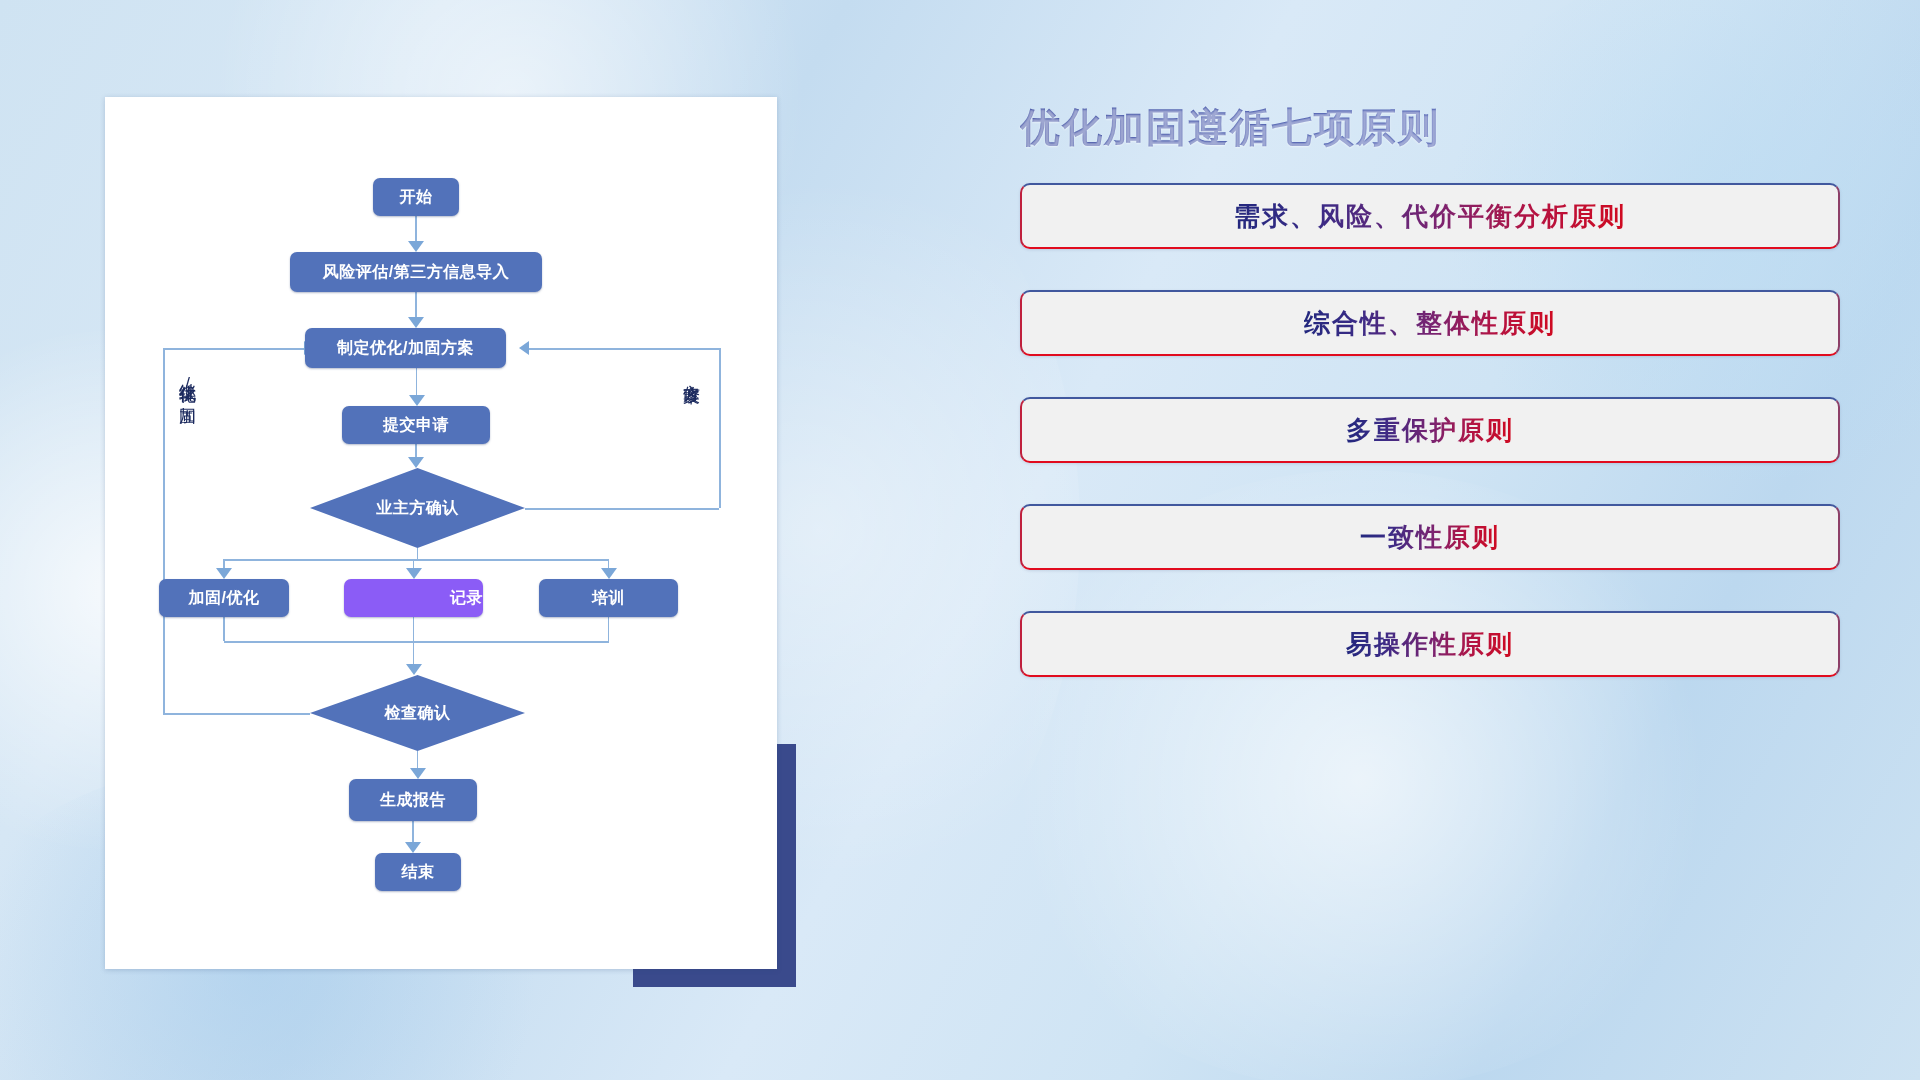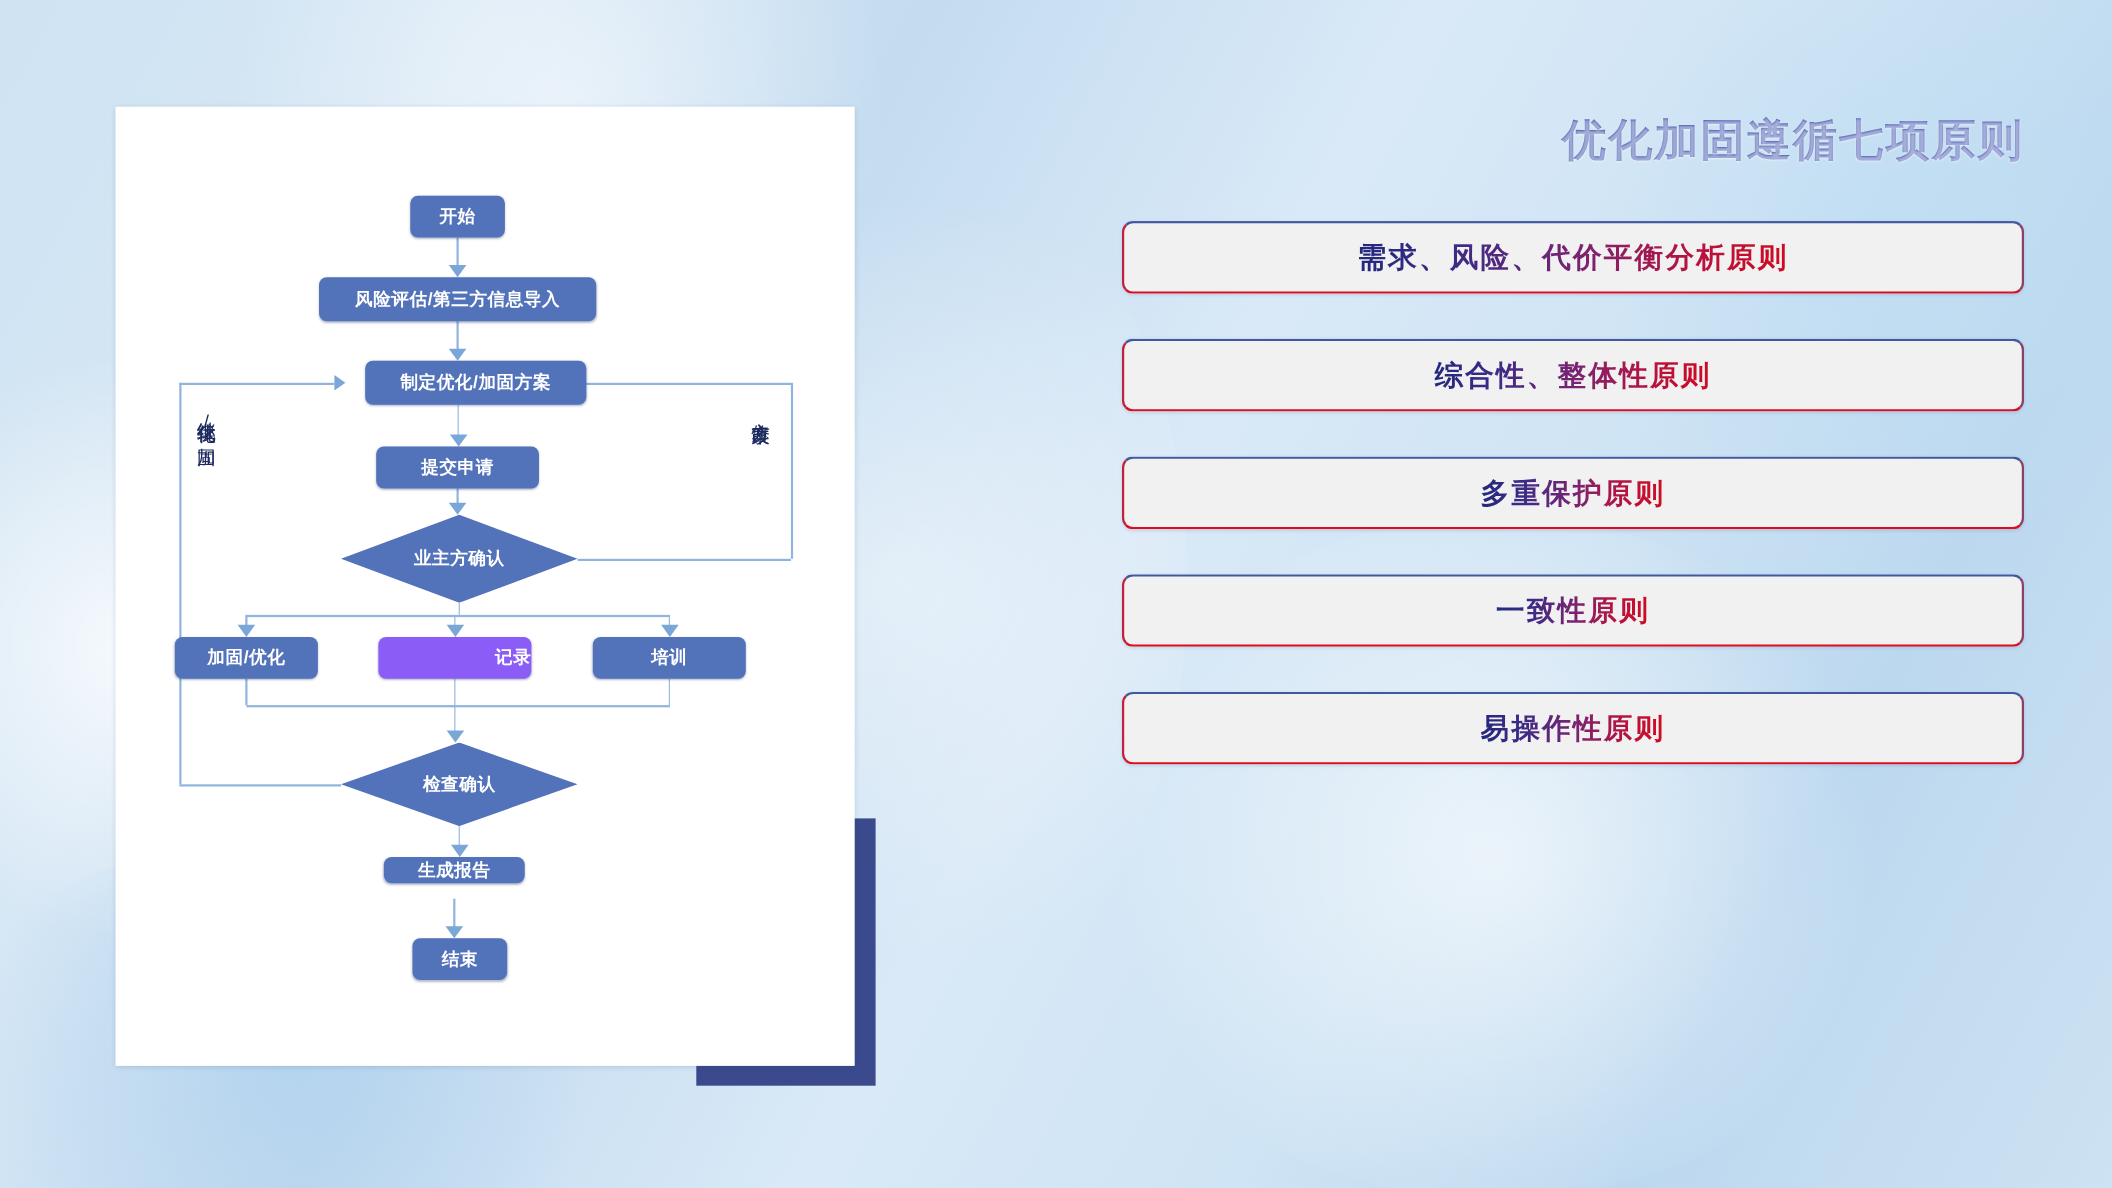--- a/index.html
+++ b/index.html
@@ -50,24 +50,24 @@
            border-right: 10px solid #7ba7d8; }
   .arw-r { border-top: 7px solid transparent; border-bottom: 7px solid transparent;
            border-left: 10px solid #7ba7d8; }
 
   .vlabel { position: absolute; color: #1c2a5e; font-size: 17px; font-weight: normal;
             line-height: 1.18; text-align: center; writing-mode: vertical-rl;
             text-orientation: upright; letter-spacing: 1px; }
 
   
   #principles-panel { position: absolute; left: 1020px; top: 100px; width: 820px; }
-  #panel-title { font-size: 40px; font-weight: bold; text-align: right; letter-spacing: 2px;
+  #panel-title { font-size: 40px; font-weight: bold; text-align: left; letter-spacing: 2px;
                  background: linear-gradient(95deg, #3f4fa2 0%, #4457ad 40%, #5663b6 100%);
                  -webkit-background-clip: text; background-clip: text; color: transparent;
-                 text-shadow: 0 1px 2px rgba(255,255,255,.5); margin-bottom: 46px; }
+                 text-shadow: 0 1px 2px rgba(255,255,255,.5); margin-bottom: 28px; }
   .p-row { position: relative; height: 66px; margin-bottom: 41px; }
   .p-box { position: absolute; inset: 0; background: #f1f1f1; border-radius: 10px;
            border-top: 2px solid #41589e; border-right: 2px solid #8d3f68;
            border-bottom: 2.6px solid #e10b1e; border-left: 2.2px solid #c0203d;
            display: flex; align-items: center; justify-content: center;
            box-shadow: 0 1px 3px rgba(60,80,130,.16); }
   .p-text { font-size: 26px; font-weight: bold; letter-spacing: 2px;
             background: linear-gradient(90deg, #23287e 0%, #3b2b86 22%, #7b2370 52%,
                         #b41342 76%, #d00a20 100%);
             -webkit-background-clip: text; background-clip: text; color: transparent; }
@@ -123,21 +123,21 @@
         <div class="arw arw-d" style="left: 252px; top: 697px;"></div>
       </div>
 
     <div id="nodes">
         <div class="node" style="left: 220px; top: 33px; width: 86px; height: 38px; font-size: 16px; background: rgb(82, 114, 186);">
           <span>开始</span>
         </div>
         <div class="node" style="left: 137px; top: 107px; width: 252px; height: 40px; font-size: 16px; background: rgb(82, 114, 186);">
           <span>风险评估/第三方信息导入</span>
         </div>
-        <div class="node" style="left: 179px; top: 183px; width: 201px; height: 40px; font-size: 16px; background: rgb(82, 114, 186);">
+        <div class="node" style="left: 152px; top: 183px; width: 201px; height: 40px; font-size: 16px; background: rgb(82, 114, 186);">
           <span>制定优化/加固方案</span>
         </div>
         <div class="node" style="left: 189px; top: 261px; width: 148px; height: 38px; font-size: 16px; background: rgb(82, 114, 186);">
           <span>提交申请</span>
         </div>
         <div class="diamond" style="left: 157px; top: 323px; width: 215px; height: 80px;">
           <svg width="215" height="80" viewBox="0 0 215 80">
       <polygon points="107.5,0 215,40 107.5,80 0,40" fill="#5272ba"></polygon>
           </svg>
           <span style="font-size: 16px;">业主方确认</span>
@@ -150,21 +150,21 @@
         </div>
         <div class="node" style="left: 386px; top: 434px; width: 139px; height: 38px; font-size: 16px; background: rgb(82, 114, 186);">
           <span>培训</span>
         </div>
         <div class="diamond" style="left: 157px; top: 530px; width: 215px; height: 76px;">
           <svg width="215" height="76" viewBox="0 0 215 76">
       <polygon points="107.5,0 215,38 107.5,76 0,38" fill="#5272ba"></polygon>
           </svg>
           <span style="font-size: 16px;">检查确认</span>
         </div>
-        <div class="node" style="left: 196px; top: 634px; width: 128px; height: 24px; font-size: 16px; background: rgb(82, 114, 186); text-align: right;">
+        <div class="node" style="left: 196px; top: 634px; width: 128px; height: 42px; font-size: 16px; background: rgb(82, 114, 186); text-align: right;">
           <span>生成报告</span>
         </div>
         <div class="node" style="left: 222px; top: 708px; width: 86px; height: 38px; font-size: 16px; background: rgb(82, 114, 186);">
           <span>结束</span>
         </div>
       </div>
 
     <div id="edge-labels">
         <div class="vlabel" style="left: 24px; top: 225px;">继续优化/加固</div>
         <div class="vlabel" style="left: 528px; top: 226px;">方案修改</div>

